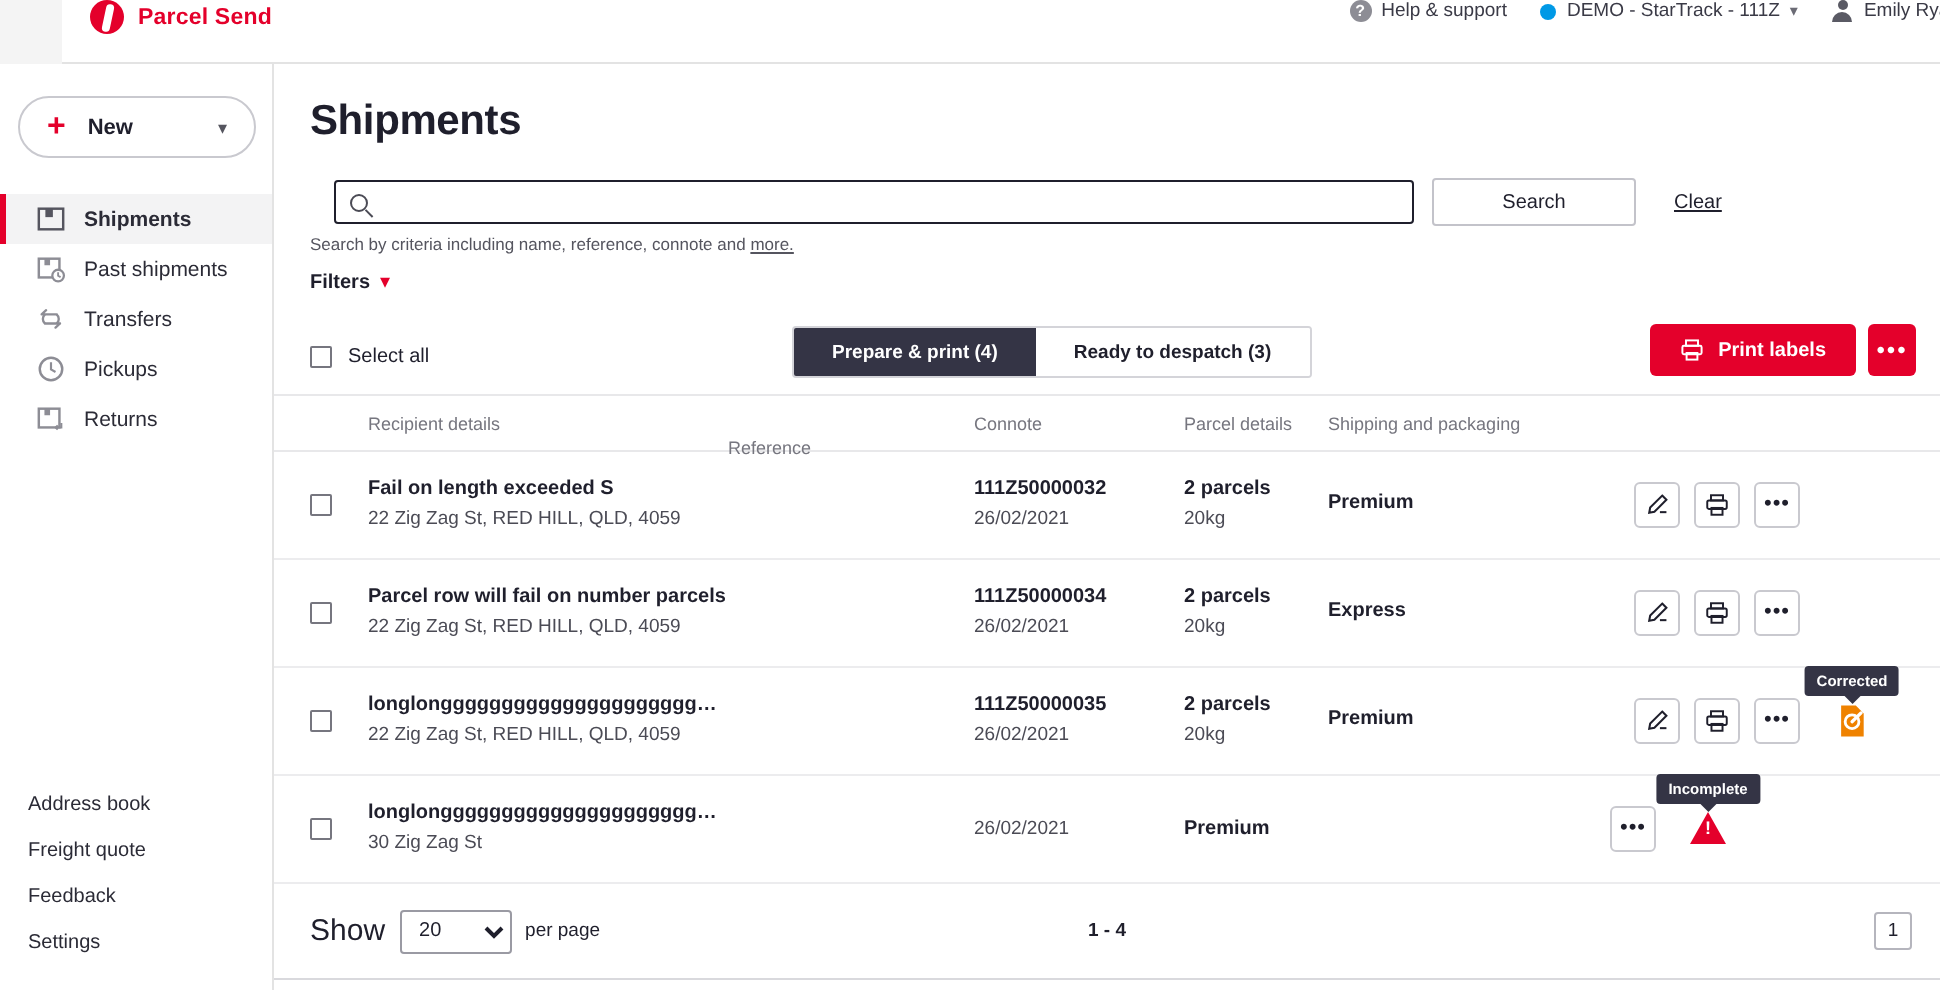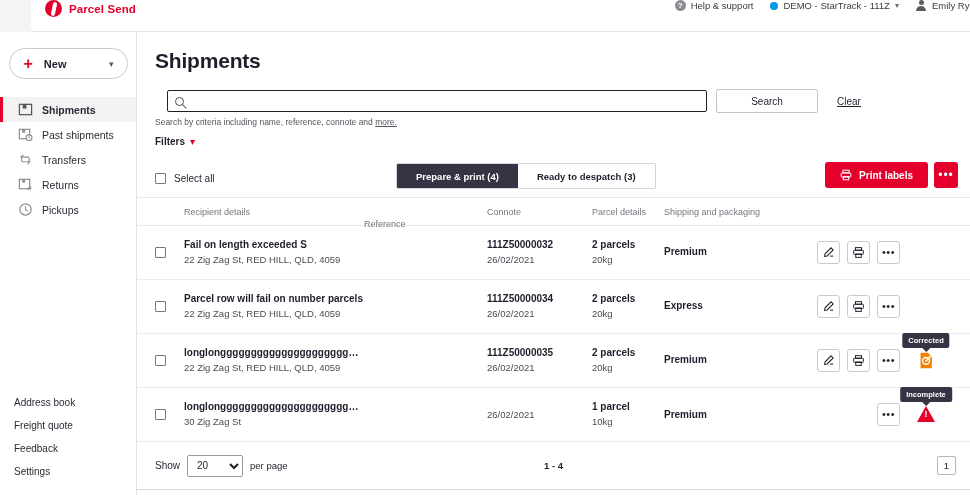--- a/index.html
+++ b/index.html
@@ -189,21 +189,21 @@
     width:0;height:0;border-left:9px solid transparent;border-right:9px solid transparent;
     border-bottom:16px solid #e4002b; position:relative; margin:4px auto 0;
   }
   .warn-tri::after{
     content:"!"; position:absolute; left:-2.5px; top:4px; width:5px;
     color:#fff; font-size:9px; font-weight:bold; text-align:center; line-height:1;
   }
 
   
   .footer { height:48px; display:flex; align-items:center; position:relative; border-bottom:1px solid #d9d9dd; }
-  .show-label { font-size:10px; color:#1f1f2c; margin-left:18px; }
+  .show-label { font-size:15px; color:#1f1f2c; margin-left:18px; }
   .per-page-select {
     margin-left:7px; width:56px; height:22px; border:1px solid #9a9aa3; border-radius:2px;
     background:#fff; font-size:10px; font-family:inherit; color:#1f1f2c; padding-left:5px; cursor:pointer;
   }
   .per-page-label { font-size:9.5px; color:#1f1f2c; margin-left:7px; }
   .range { position:absolute; left:0; right:0; text-align:center; font-size:9.5px; font-weight:bold; }
   .page-box {
     position:absolute; right:14px; width:19px; height:19px; border:1px solid #b5b5bd; border-radius:2px;
     display:flex; align-items:center; justify-content:center; font-size:9.5px; cursor:pointer; background:#fff;
   }
@@ -263,33 +263,33 @@
       <div class="nav-item">
         <svg class="nav-ico" viewBox="0 0 16 16">
           <path d="M3 5.5 h8 M3 5.5 l2.4 -2.2 M12.8 10.4 h-8 M12.8 10.4 l-2.4 2.2" stroke="#8d8d95" stroke-width="1.25" fill="none" stroke-linecap="round"></path>
           <path d="M11 5.5 a3.2 3.2 0 0 1 0 4.9" stroke="#8d8d95" stroke-width="1.25" fill="none"></path>
           <path d="M4.8 10.4 a3.2 3.2 0 0 1 0 -4.9" stroke="#8d8d95" stroke-width="1.25" fill="none"></path>
         </svg>
         <span class="nav-label">Transfers</span>
       </div>
       <div class="nav-item">
         <svg class="nav-ico" viewBox="0 0 16 16">
+          <circle cx="8" cy="8" r="6" fill="none" stroke="#8d8d95" stroke-width="1.3"></circle>
+          <path d="M8 4.4 V8.2 L10.4 9.6" stroke="#8d8d95" stroke-width="1.15" fill="none"></path>
+        </svg>
+        <span class="nav-label">Pickups</span>
+      </div>
+      <div class="nav-item">
+        <svg class="nav-ico" viewBox="0 0 16 16">
           <rect x="1.5" y="2.5" width="11" height="10" fill="none" stroke="#8d8d95" stroke-width="1.3"></rect>
           <rect x="4.5" y="2.5" width="3" height="3.5" fill="#8d8d95"></rect>
           <path d="M10.5 12.5 h3 v-2.4" stroke="#8d8d95" stroke-width="1.1" fill="none"></path>
           <path d="M11.6 11.4 l-1.1 1.1 1.1 1.1" stroke="#8d8d95" stroke-width="1.1" fill="none"></path>
         </svg>
         <span class="nav-label">Returns</span>
-      </div>
-      <div class="nav-item">
-        <svg class="nav-ico" viewBox="0 0 16 16">
-          <circle cx="8" cy="8" r="6" fill="none" stroke="#8d8d95" stroke-width="1.3"></circle>
-          <path d="M8 4.4 V8.2 L10.4 9.6" stroke="#8d8d95" stroke-width="1.15" fill="none"></path>
-        </svg>
-        <span class="nav-label">Pickups</span>
       </div>
     </div>
 
     <div class="bottom-links">
       <div class="bl">Address book</div>
       <div class="bl">Freight quote</div>
       <div class="bl">Feedback</div>
       <div class="bl">Settings</div>
     </div>
   </div>
@@ -496,24 +496,20 @@
           <div class="cell-main">longlonggggggggggggggggggggggggggggggggg</div>
           <div class="cell-sub">30 Zig Zag St</div>
         </div>
         <div class="c-reference">
           <div class="cell-main"></div>
         </div>
         <div class="c-connote">
           <div class="cell-main"></div>
           <div class="cell-sub">26/02/2021</div>
         </div>
-        <div class="c-parcel">
-          <div class="cell-main">1 parcel</div>
-          <div class="cell-sub">10kg</div>
-        </div>
         <div class="c-shipping">
           <div class="cell-main">Premium</div>
         </div>
         <div class="c-actions" style="padding-left:63px;">
           <div class="ibtn">
               <span class="dots">•••</span>
             </div>
           <div class="status-wrap">
             <div class="tooltip">Incomplete</div>
             <div class="warn-tri"></div>

